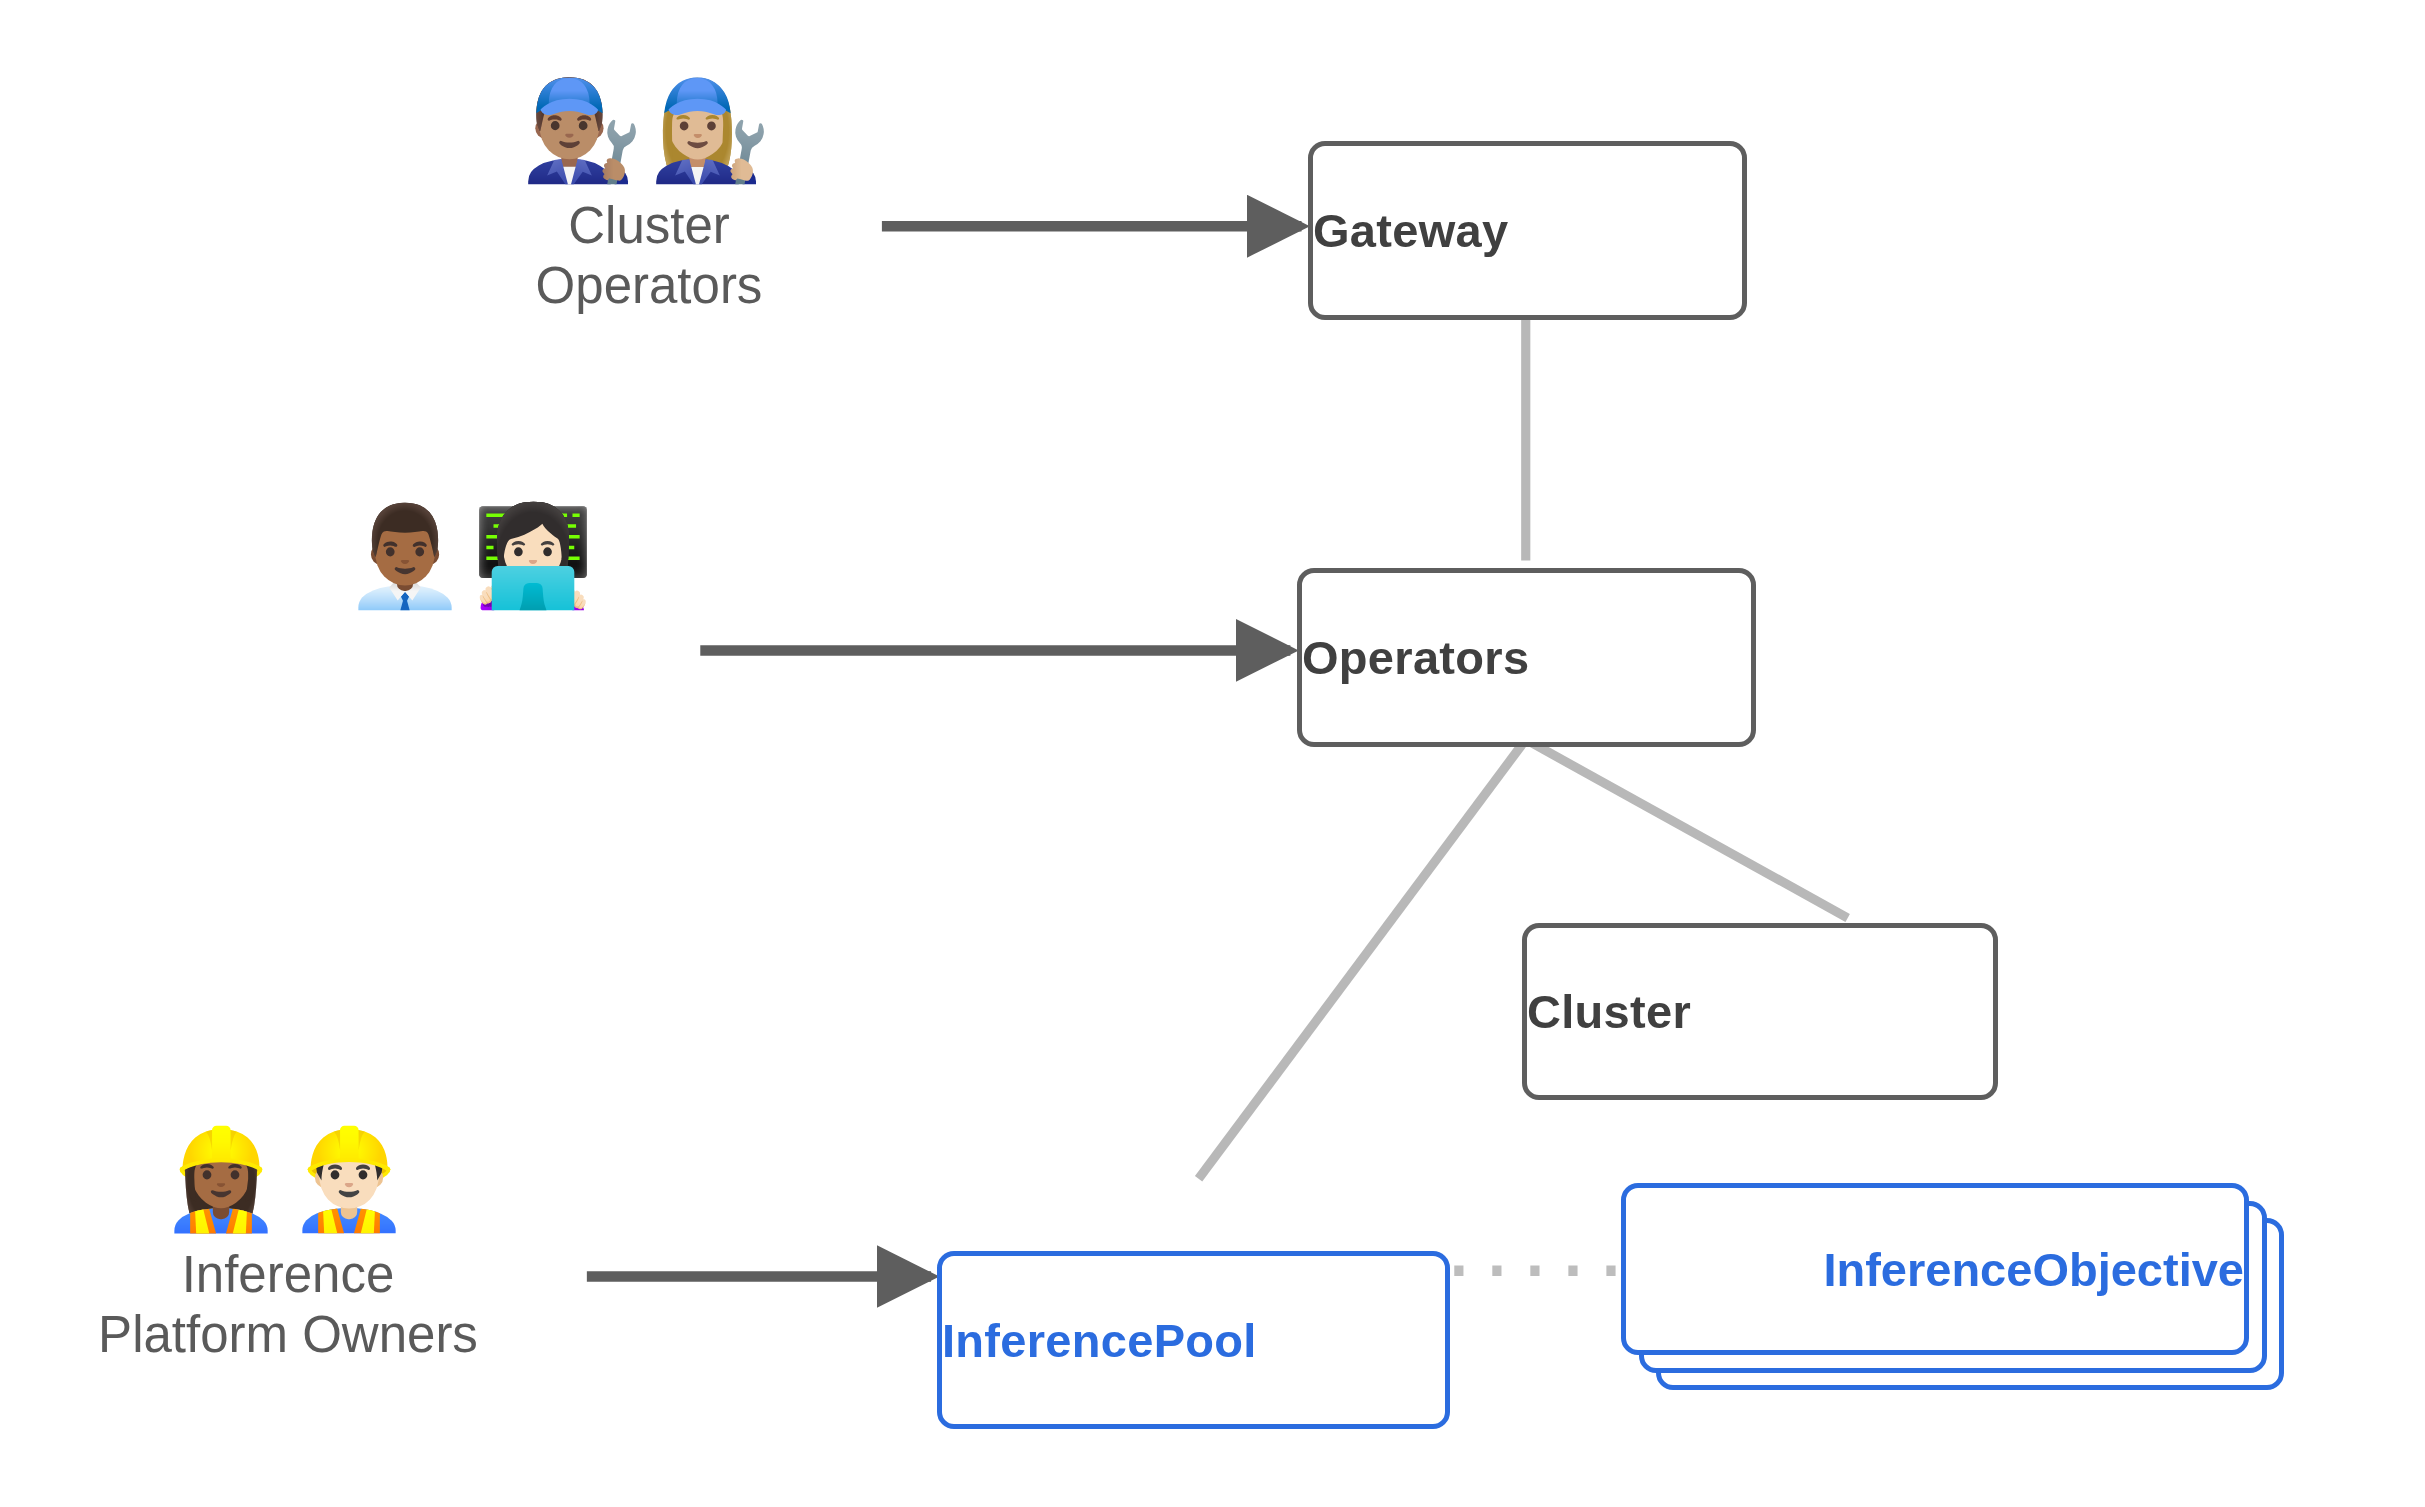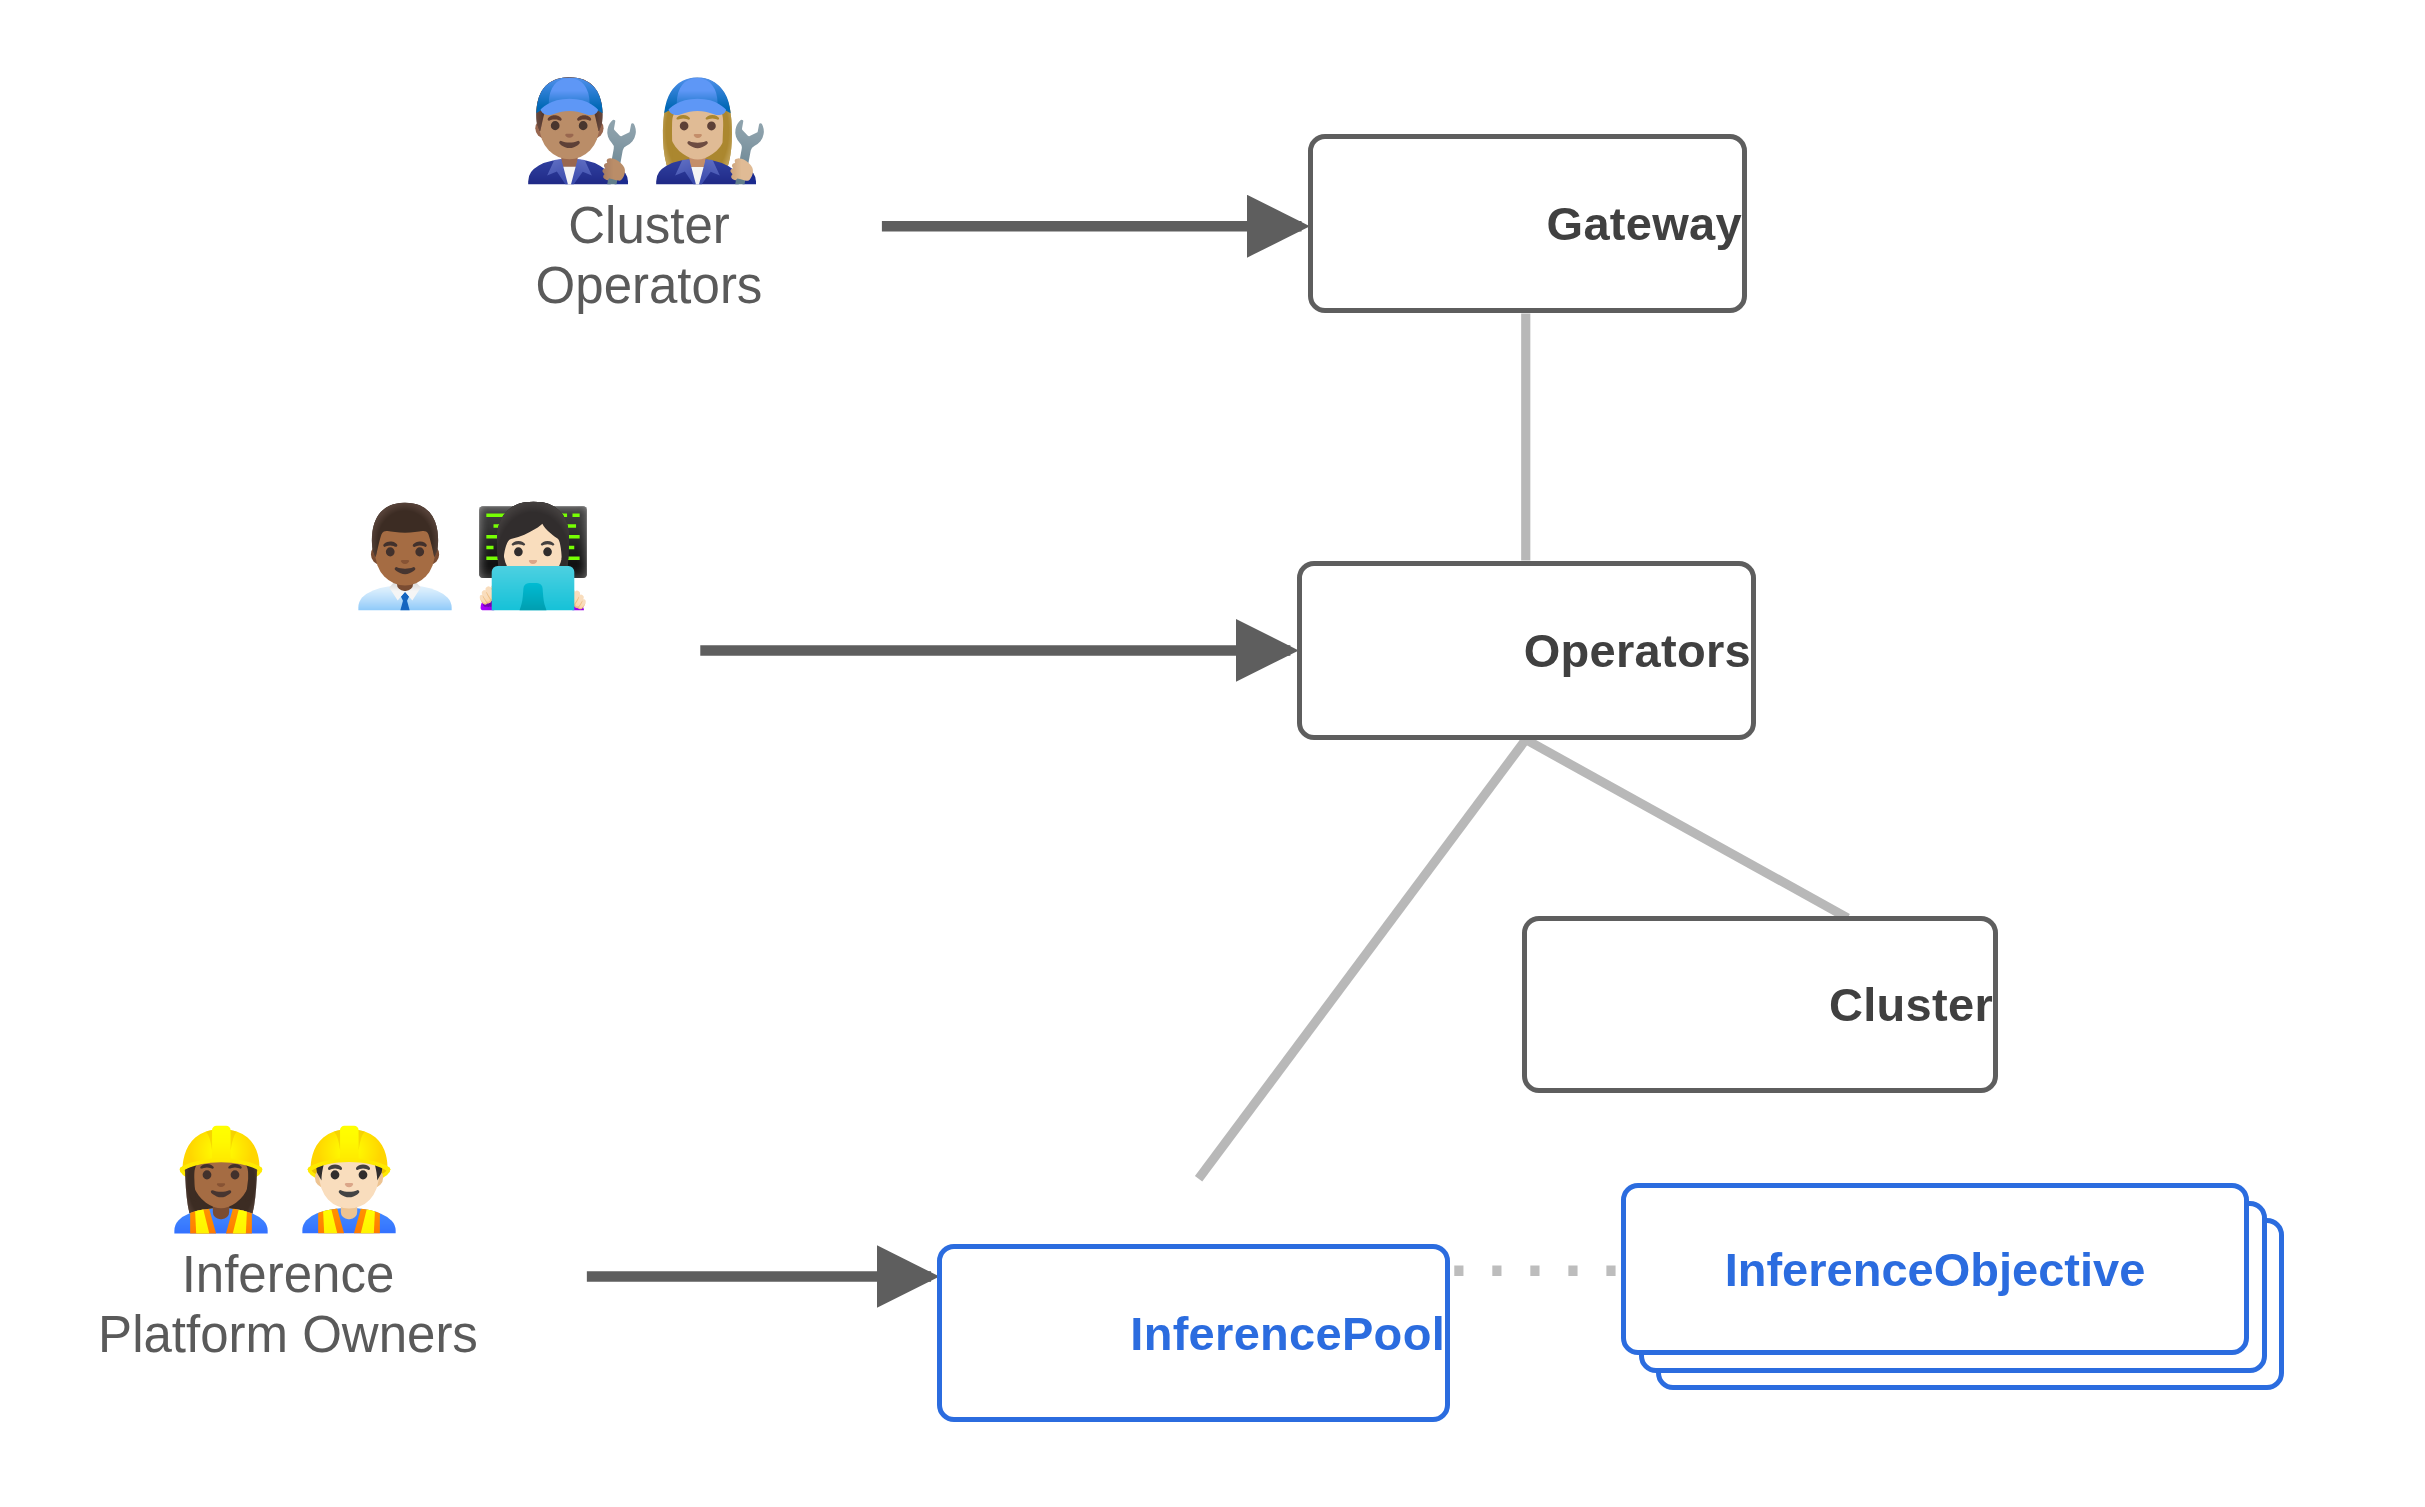--- a/index.html
+++ b/index.html
@@ -52,21 +52,22 @@
 
   
   .node {
     position: absolute;
     box-sizing: border-box;
     background: #ffffff;
     border: 5.9px solid #5e5e5e;
     border-radius: 17px;
     display: flex;
     align-items: center;
-    justify-content: flex-end;
+    justify-content: flex-start;
+    margin-top: 7px;
   }
   .node .node-label {
     font-size: 47px;
     font-weight: bold;
     color: #404040;
     letter-spacing: 0.3px;
     white-space: nowrap;
   }
   .node.accent {
     border-color: #2b6cdf;
@@ -82,21 +83,21 @@
   .stack .stack-layer {
     position: absolute;
     box-sizing: border-box;
     background: #ffffff;
     border: 5.9px solid #2b6cdf;
     border-radius: 17px;
   }
   .stack .stack-front {
     display: flex;
     align-items: center;
-    justify-content: center;
+    justify-content: flex-end;
   }
   .stack .node-label {
     font-size: 47px;
     font-weight: bold;
     color: #2b6cdf;
     white-space: nowrap;
   }
 </style>
 </head>
 <body>

